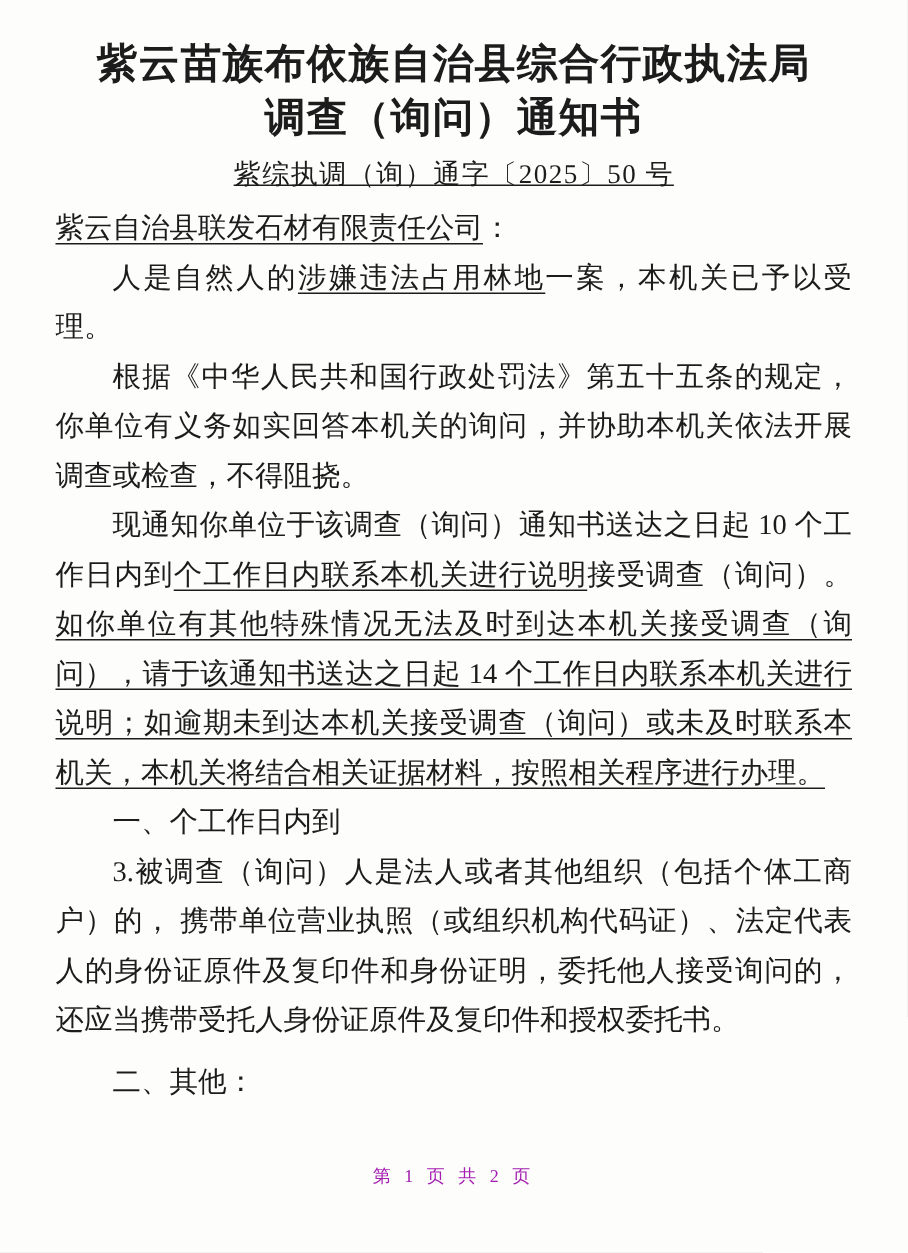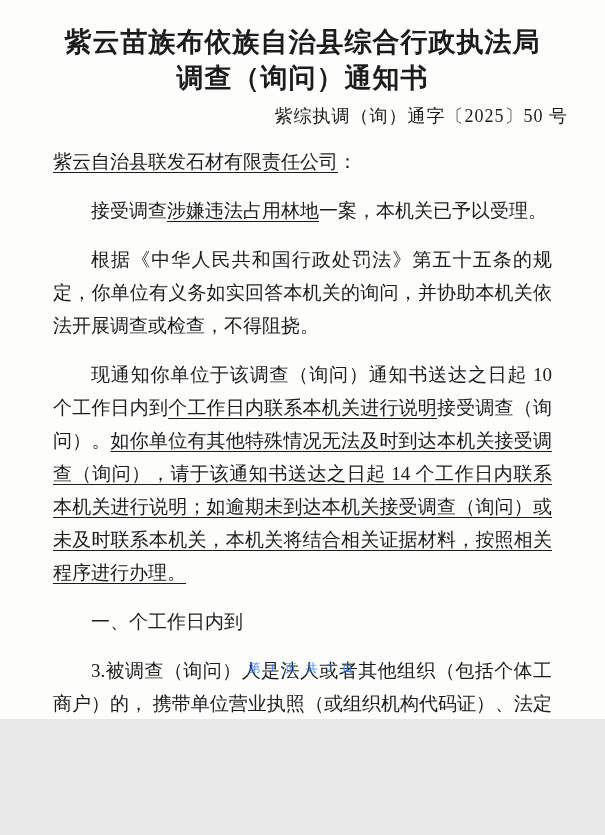--- a/index.html
+++ b/index.html
@@ -4,85 +4,86 @@
 <style>
   html, body {
     margin: 0;
     padding: 0;
     background: #e8e8e8;
     font-family: "Liberation Serif", "DejaVu Serif", serif;
   }
   .page {
     position: relative;
     width: 605px;
-    height: 719px;
+    height: 835px;
     margin: 0 auto;
     background: #fdfdfc;
     color: #1c1c1c;
     box-sizing: border-box;
     padding: 24px 37px 0 37px;
     overflow: hidden;
   }
   .title {
     margin: 0;
     text-align: center;
     font-family: "Liberation Sans", "DejaVu Sans", sans-serif;
     font-weight: bold;
     font-size: 27px;
     line-height: 36px;
     letter-spacing: 1px;
   }
   .doc-no {
-    text-align: right;
+    text-align: center;
     font-size: 18px;
     line-height: 26px;
     margin-top: 7px;
     margin-bottom: 7px;
     letter-spacing: 1px;
+    text-decoration: underline;
   }
   .body {
     font-size: 19px;
     line-height: 33px;
     text-align: justify;
   }
   .body p {
-    margin: 16px;
+    margin: 0;
   }
   .body p.indent {
     text-indent: 2em;
   }
   .body p.spaced {
     margin-top: 8px;
   }
   .u {
     text-decoration: underline;
     text-underline-offset: 4px;
     text-decoration-thickness: 1px;
   }
   .footer {
     position: absolute;
     left: 0;
     right: 0;
     bottom: 42px;
     text-align: center;
     font-size: 12px;
     letter-spacing: 3px;
-    color: #3b82f6;
+    color: #a21caf;
   }
 </style>
 </head>
 <body>
 
 <div class="page">
   <h1 class="title">紫云苗族布依族自治县综合行政执法局</h1>
   <h1 class="title">调查（询问）通知书</h1>
   <div class="doc-no">紫综执调（询）通字〔2025〕50 号</div>
   <div class="body">
       <p class=""><span class="u">紫云自治县联发石材有限责任公司</span><span>：</span></p>
-      <p class="indent"><span>接受调查</span><span class="u">涉嫌违法占用林地</span><span>一案，本机关已予以受理。</span></p>
+      <p class="indent"><span>人是自然人的</span><span class="u">涉嫌违法占用林地</span><span>一案，本机关已予以受理。</span></p>
       <p class="indent"><span>根据《中华人民共和国行政处罚法》第五十五条的规定，你单位有义务如实回答本机关的询问，并协助本机关依法开展调查或检查，不得阻挠。</span></p>
       <p class="indent"><span>现通知你单位于该调查（询问）通知书送达之日起 10 个工作日内到</span><span class="u">个工作日内联系本机关进行说明</span><span>接受调查（询问）。</span><span class="u">如你单位有其他特殊情况无法及时到达本机关接受调查（询问），请于该通知书送达之日起 14 个工作日内联系本机关进行说明；如逾期未到达本机关接受调查（询问）或未及时联系本机关，本机关将结合相关证据材料，按照相关程序进行办理。</span></p>
       <p class="indent"><span>一、个工作日内到</span></p>
       <p class="indent"><span>3.被调查（询问）人是法人或者其他组织（包括个体工商户）的， 携带单位营业执照（或组织机构代码证）、法定代表人的身份证原件及复印件和身份证明，委托他人接受询问的，还应当携带受托人身份证原件及复印件和授权委托书。</span></p>
       <p class="indent spaced"><span>二、其他：</span></p>
     </div>
   <div class="footer">第 1 页 共 2 页</div>
 </div>
 
 </body></html>

